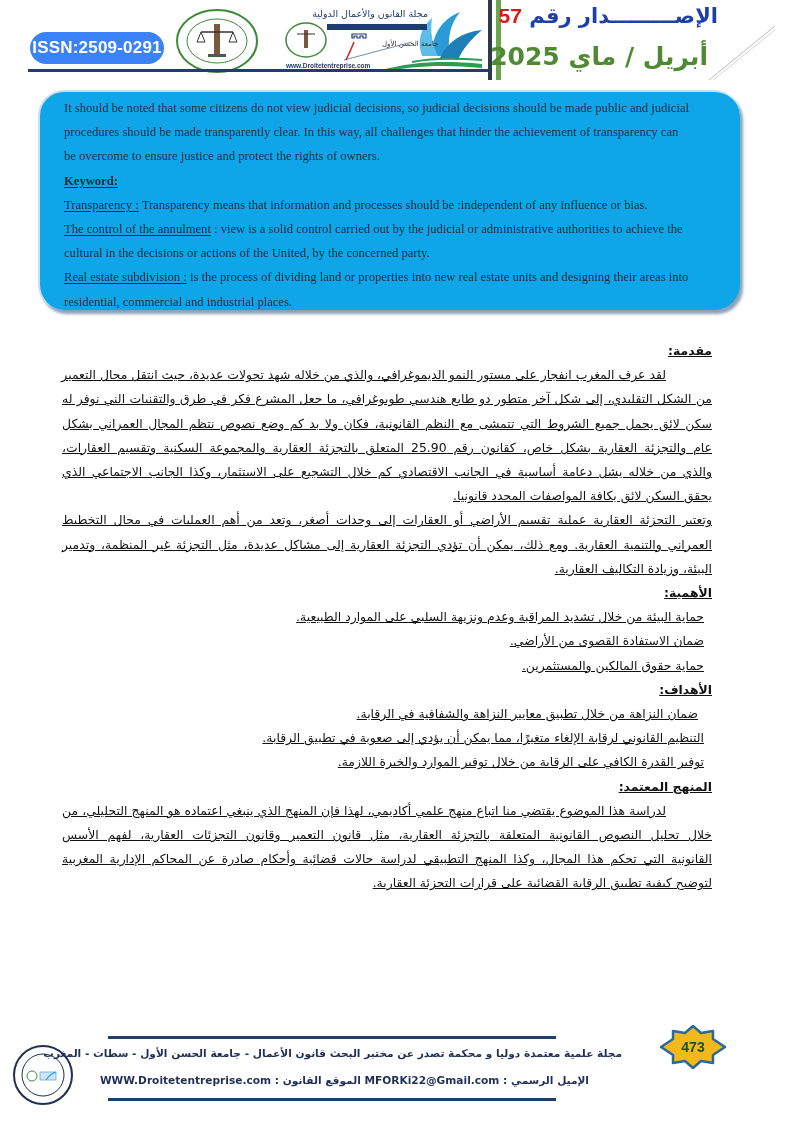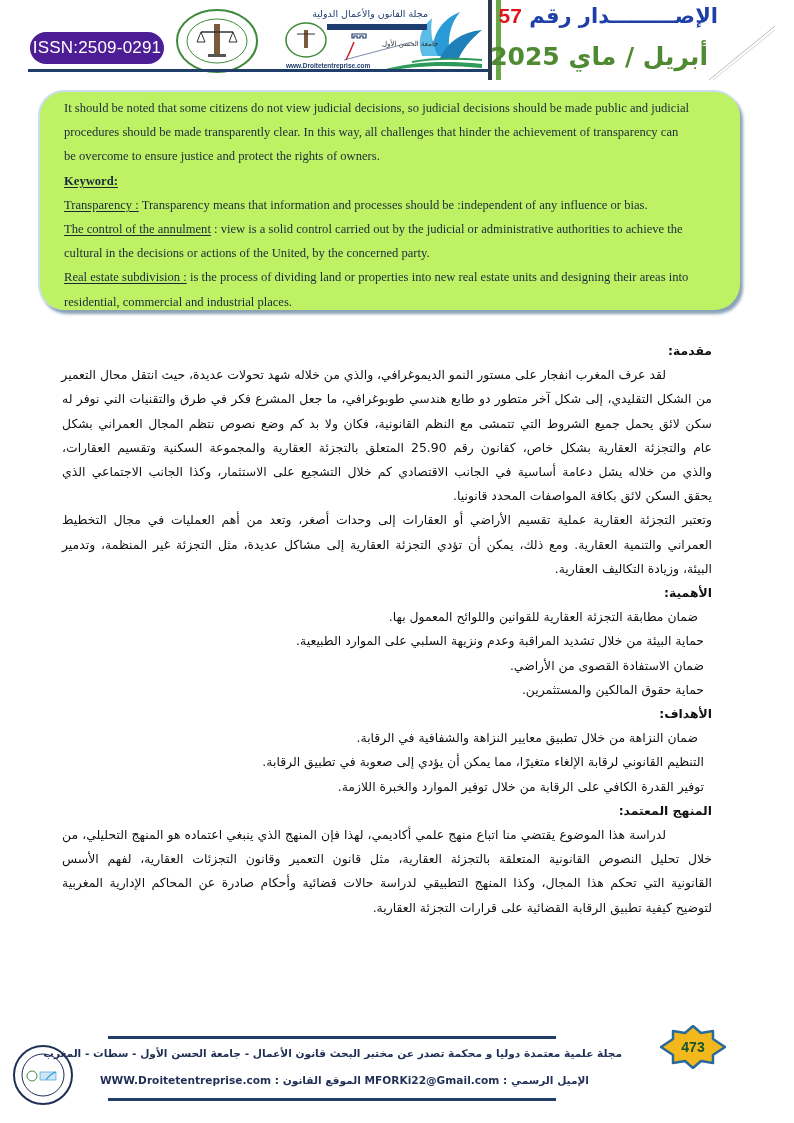--- a/index.html
+++ b/index.html
@@ -3,22 +3,22 @@
 <meta charset="utf-8">
 <style>
   * { box-sizing: border-box; margin: 0; padding: 0; }
   html, body { width: 794px; height: 1123px; background: #ffffff; overflow: hidden; }
   body { position: relative; font-family: "DejaVu Sans", sans-serif; color: #1a1a1a; }
 
   
   .header { position: absolute; left: 0; top: 0; width: 794px; height: 82px; }
   .issn-badge {
     position: absolute; left: 30px; top: 32px; width: 134px; height: 32px;
-    background: #4c1d95; border-radius: 16px; color: #fff;
-    font-family: "Liberation Sans", sans-serif; font-size: 17px; font-weight: normal;
+    background: #3b82f6; border-radius: 16px; color: #fff;
+    font-family: "Liberation Sans", sans-serif; font-size: 17px; font-weight: bold;
     display: flex; align-items: center; justify-content: center; letter-spacing: 0.2px;
   }
   .lab-seal { position: absolute; left: 175px; top: 8px; width: 84px; height: 66px; }
   .journal-logo { position: absolute; left: 282px; top: 4px; width: 206px; height: 68px; }
   .journal-logo .jl-title {
     position: absolute; right: 60px; top: 4px; font-size: 9.5px; font-weight: normal; color: #1d3d6e;
     font-family: "DejaVu Sans", sans-serif; direction: rtl; white-space: nowrap;
   }
   .journal-logo .jl-sub {
     position: absolute; left: 45px; top: 20px; width: 100px; height: 6px; background: #1d3d6e;
@@ -40,37 +40,37 @@
   .issue-line .issue-num { color: #e0141c; font-family: "Liberation Sans", sans-serif; }
   .date-line {
     position: absolute; right: 86px; top: 42px; direction: rtl; white-space: nowrap;
     font-family: "DejaVu Sans", sans-serif; font-weight: bold; font-size: 25px; color: #4f8a33;
   }
   .diag-stroke { position: absolute; left: 705px; top: 24px; width: 72px; height: 58px; }
 
   
   .abstract-box {
     position: absolute; left: 38px; top: 90px; width: 702px; height: 220px;
-    background: #bef264; border-radius: 26px;
+    background: #0ea5e9; border-radius: 26px;
     border-top: 2px solid #c8def1; border-left: 2px solid #c8def1;
     box-shadow: 3px 4px 3px #8aa2b8;
     padding: 4px 10px 0 24px;
     font-family: "Liberation Serif", serif; font-size: 12.6px; color: #1b2a3a;
   }
   .abstract-box p { line-height: 24.2px; white-space: nowrap; }
   .abstract-box u { text-decoration: underline; text-underline-offset: 2px; }
   .kw-heading { font-weight: bold; }
 
   
   .body-text {
     position: absolute; left: 62px; top: 339px; width: 650px;
     direction: rtl; text-align: justify;
     font-family: "DejaVu Sans", sans-serif; font-size: 12.4px; line-height: 24.2px; color: #111;
   }
-  .body-text .line { display: block; white-space: nowrap; text-align-last: justify; }
+  .body-text .line { display: block; white-space: nowrap; text-align-last: justify; text-decoration: underline; }
   .body-text .line.last { text-align-last: right; }
   .body-text .indent { padding-right: 46px; }
   .body-text .heading { font-weight: bold; text-align-last: right; }
   .body-text .item { text-align-last: right; padding-right: 8px; }
   .body-text .item.first { padding-right: 14px; }
 
   
   .footer-seal { position: absolute; left: 10px; top: 1044px; width: 66px; height: 62px; }
   .footer-rule-top { position: absolute; left: 108px; top: 1036px; width: 448px; height: 3px; background: #1f3f6a; }
   .footer-rule-bot { position: absolute; left: 108px; top: 1098px; width: 448px; height: 3px; background: #1f3f6a; }
@@ -166,21 +166,20 @@
   <span class="line">من الشكل التقليدي، إلى شكل آخر متطور دو طابع هندسي طوبوغرافي، ما جعل المشرع فكر في طرق والتقنيات الني نوفر له</span>
   <span class="line">سكن لائق يحمل جميع الشروط التي تتمشى مع النظم القانونية، فكان ولا بد كم وضع نصوص نتظم المجال العمراني بشكل</span>
   <span class="line">عام والتجزئة العقارية بشكل خاص، كقانون رقم 25.90 المتعلق بالتجزئة العقارية والمجموعة السكنية وتقسيم العقارات،</span>
   <span class="line">والذي من خلاله يشل دعامة أساسية في الجانب الاقتصادي كم خلال التشجيع على الاستثمار، وكذا الجانب الاجتماعي الذي</span>
   <span class="line last">يحقق السكن لائق بكافة المواصفات المحدد قانونيا.</span>
   <span class="line">وتعتبر التجزئة العقارية عملية تقسيم الأراضي أو العقارات إلى وحدات أصغر، وتعد من أهم العمليات في مجال التخطيط</span>
   <span class="line">العمراني والتنمية العقارية. ومع ذلك، يمكن أن تؤدي التجزئة العقارية إلى مشاكل عديدة، مثل التجزئة غير المنظمة، وتدمير</span>
   <span class="line last">البيئة، وزيادة التكاليف العقارية.</span>
 
   <span class="line heading">الأهمية:</span>
-  <span class="line item first">ضمان مطابقة التجزئة العقارية للقوانين واللوائح المعمول بها.</span>
   <span class="line item">حماية البيئة من خلال تشديد المراقبة وعدم ونزيهة السلبي على الموارد الطبيعية.</span>
   <span class="line item">ضمان الاستفادة القصوى من الأراضي.</span>
   <span class="line item">حماية حقوق المالكين والمستثمرين.</span>
 
   <span class="line heading">الأهداف:</span>
   <span class="line item first">ضمان النزاهة من خلال تطبيق معايير النزاهة والشفافية في الرقابة.</span>
   <span class="line item">التنظيم القانوني لرقابة الإلغاء متغيرًا، مما يمكن أن يؤدي إلى صعوبة في تطبيق الرقابة.</span>
   <span class="line item">توفير القدرة الكافي على الرقابة من خلال توفير الموارد والخبرة اللازمة.</span>
 
   <span class="line heading">المنهج المعتمد:</span>

